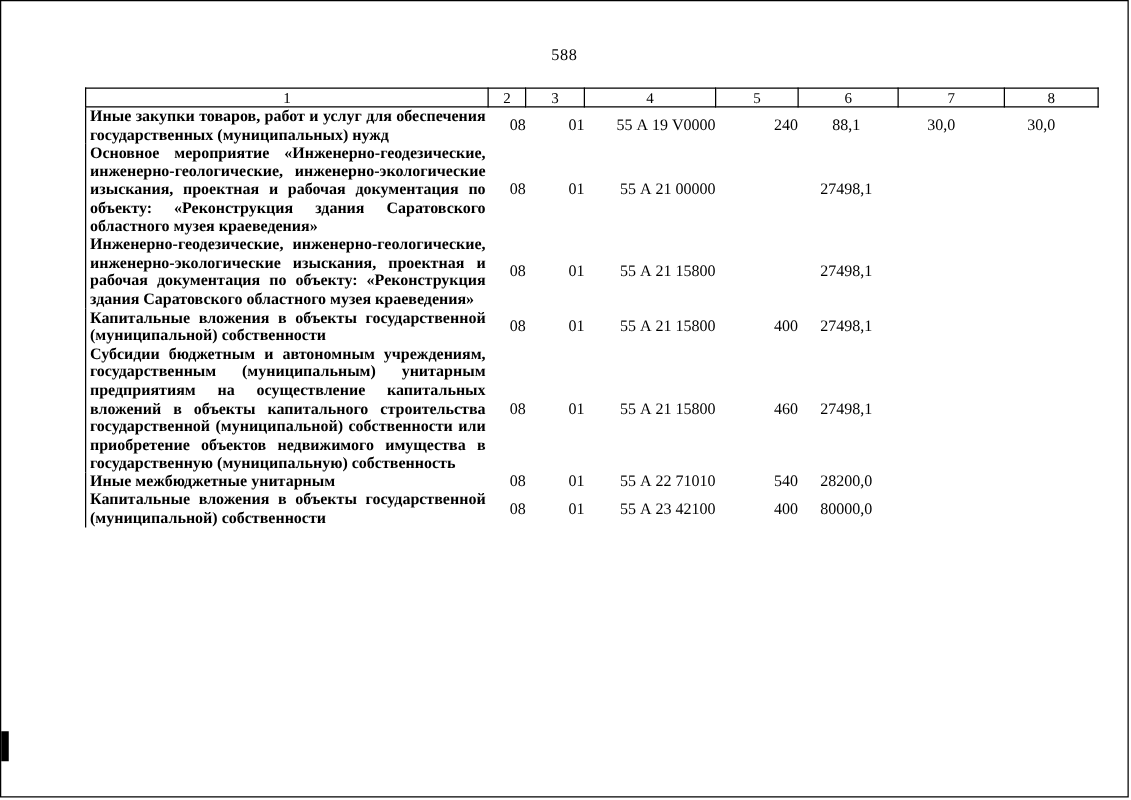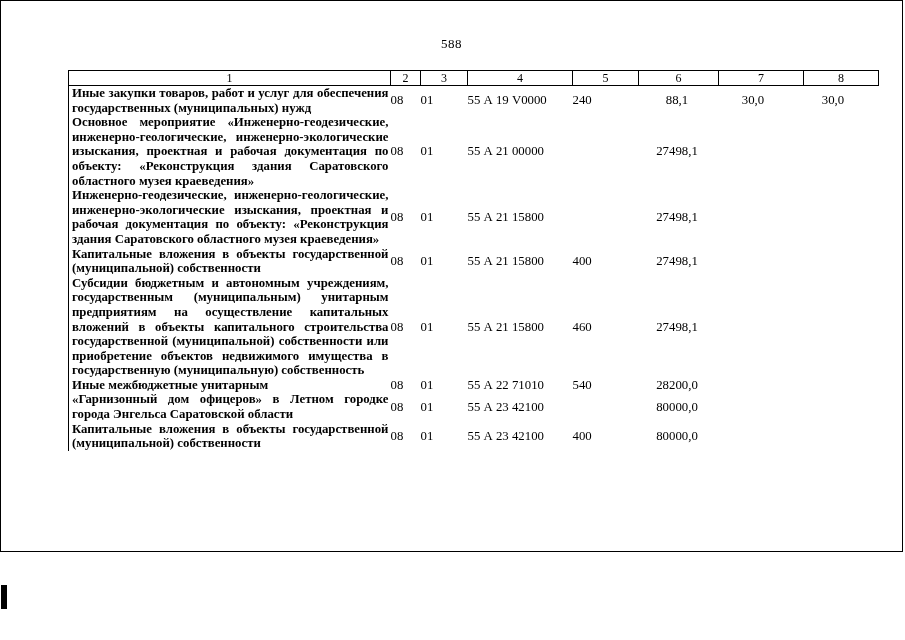--- a/index.html
+++ b/index.html
@@ -9,21 +9,21 @@
   }
   body {
     width: 905px;
     height: 640px;
     overflow: hidden;
   }
   .page {
     position: relative;
     box-sizing: border-box;
     width: 903px;
-    height: 552px;
+    height: 638px;
     border: 1px solid #000;
     background: #fff;
     color: #000;
     font-family: "Liberation Serif", "DejaVu Serif", serif;
   }
   .page-number {
     padding-top: 35px;
     text-align: center;
     font-size: 13px;
     letter-spacing: 0.5px;
@@ -54,21 +54,21 @@
   tbody td.desc {
     text-align: justify;
     vertical-align: top;
     padding-left: 3px;
     padding-right: 2px;
     white-space: normal;
     hyphens: auto;
     font-weight: bold;
     -webkit-hyphens: auto;
   }
-  tbody td.c { text-align: left; }
+  tbody td.c { text-align: right; }
   tbody td.r { text-align: center; padding-right: 3px; }
   tbody td.r.pad { padding-right: 16px; }
   .scan-mark {
     position: absolute;
     left: 0;
     top: 584px;
     width: 6px;
     height: 24px;
     background: #000;
   }
@@ -166,30 +166,20 @@
     <td class="c">08</td>
     <td class="c">01</td>
     <td class="c">55 А 22 71010</td>
     <td class="c">540</td>
     <td class="r">28200,0</td>
     <td class="r pad"></td>
     <td class="r pad"></td>
   </tr>
 
 
-  <tr>
-    <td class="desc">«Гарнизонный дом офицеров» в Летном городке города Энгельса Саратовской области</td>
-    <td class="c">08</td>
-    <td class="c">01</td>
-    <td class="c">55 А 23 42100</td>
-    <td class="c"></td>
-    <td class="r">80000,0</td>
-    <td class="r pad"></td>
-    <td class="r pad"></td>
-  </tr>
 
   <tr>
     <td class="desc">Капитальные вложения в объекты государственной (муниципальной) собственности</td>
     <td class="c">08</td>
     <td class="c">01</td>
     <td class="c">55 А 23 42100</td>
     <td class="c">400</td>
     <td class="r">80000,0</td>
     <td class="r pad"></td>
     <td class="r pad"></td>

